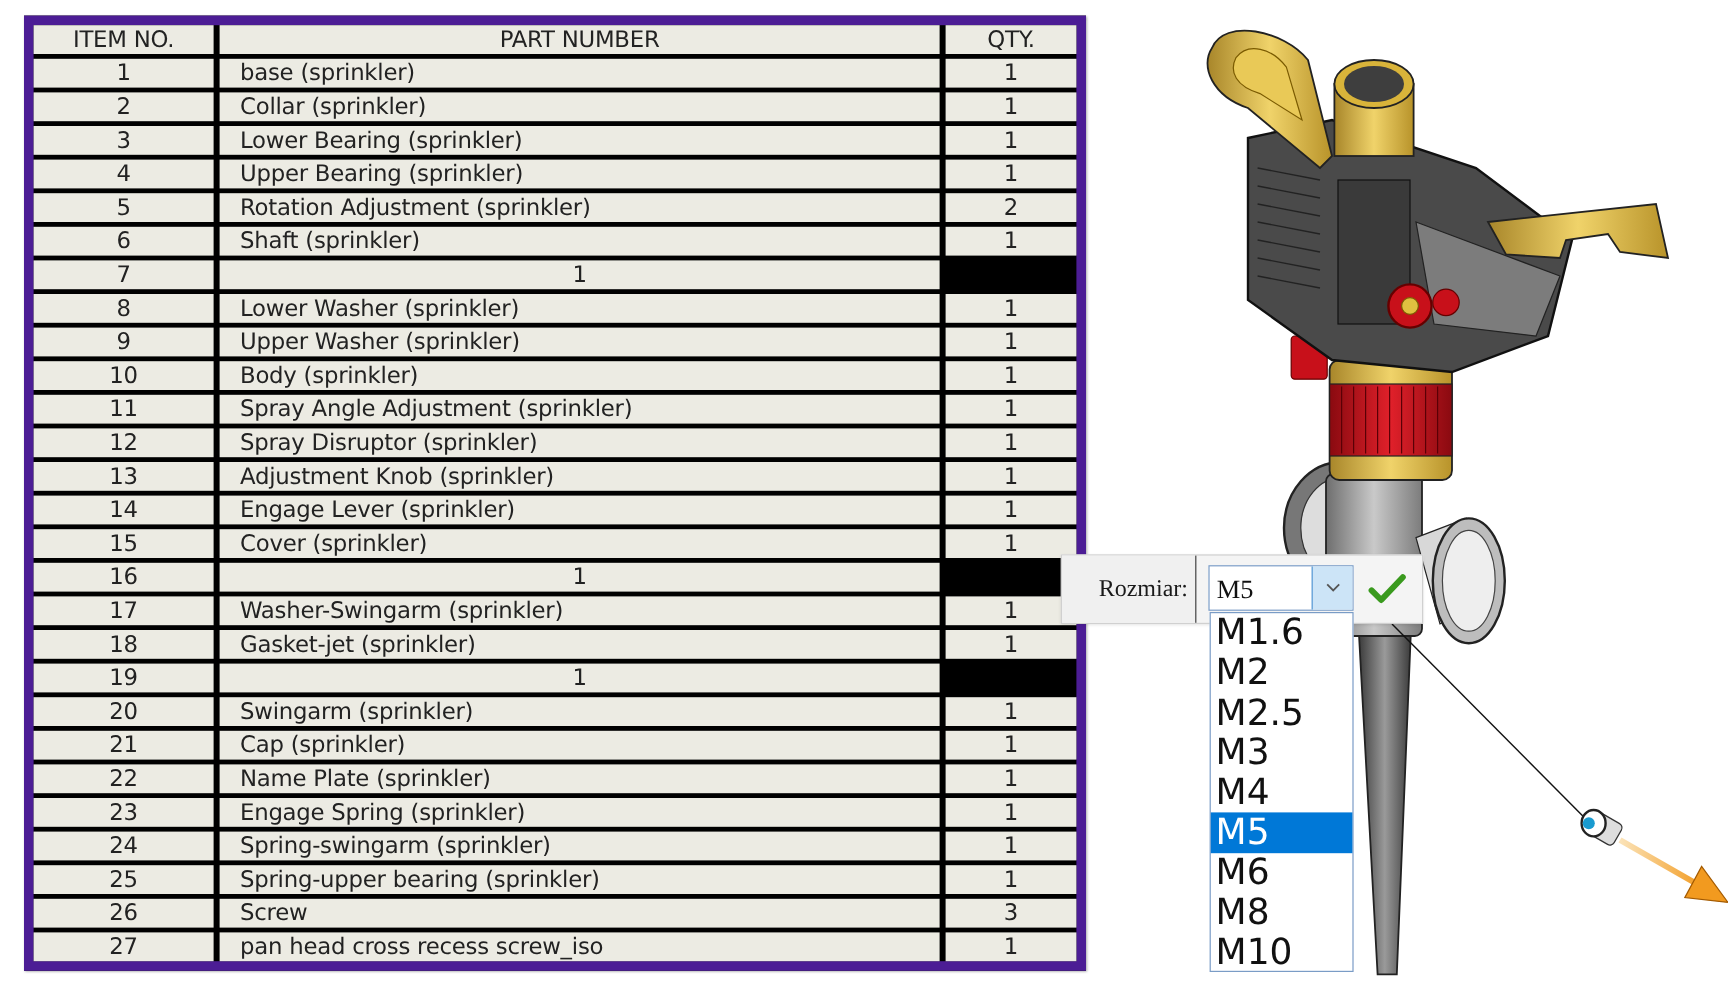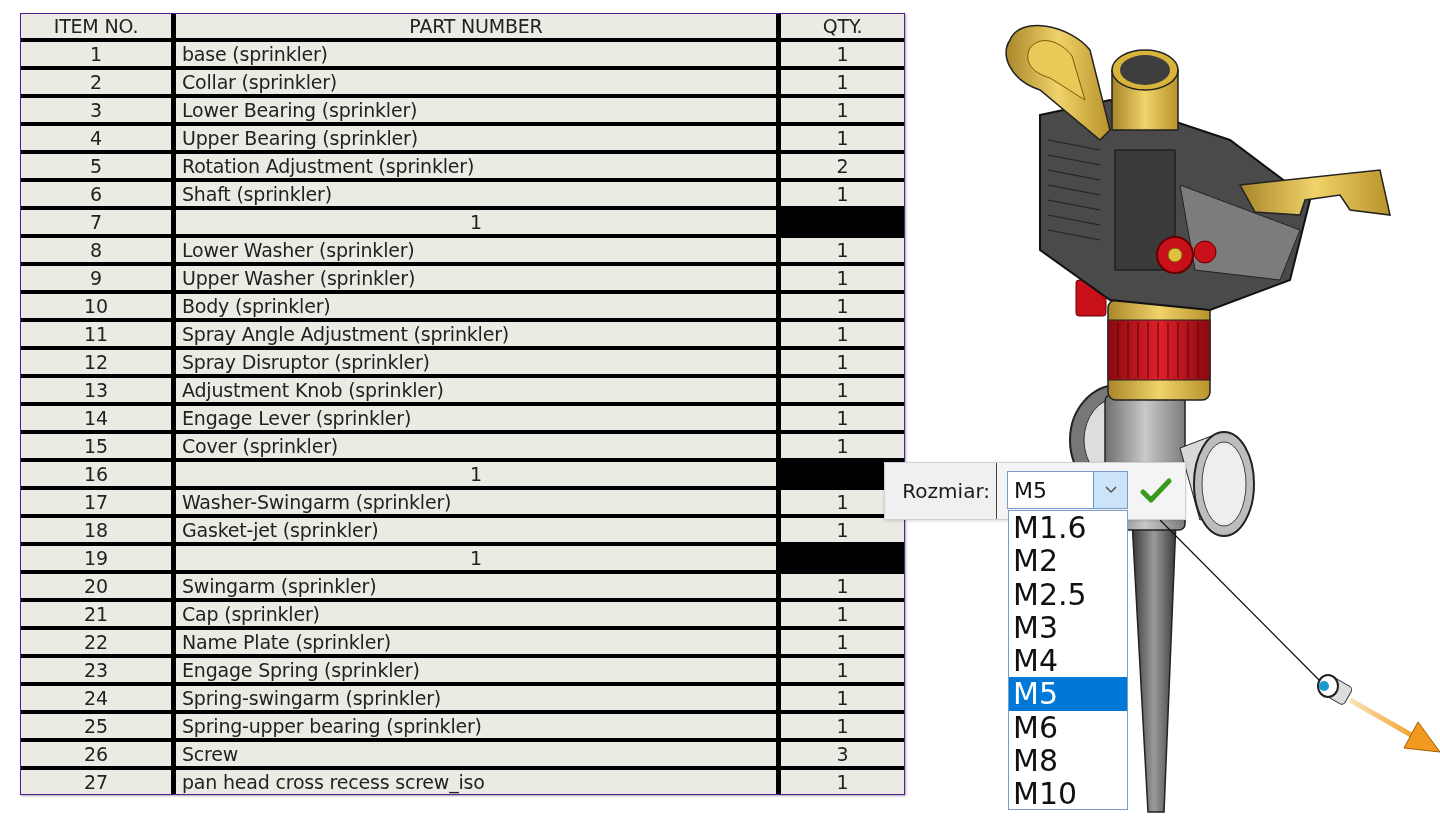--- a/index.html
+++ b/index.html
@@ -5,56 +5,57 @@
   html, body { margin: 0; padding: 0; }
   body {
     width: 1440px; height: 837px; background: #ffffff;
     position: relative; overflow: hidden;
     font-family: "DejaVu Sans", sans-serif;
   }
   
   .bom {
     position: absolute; left: 20px; top: 13px;
     width: 885px;
-    border: 1px solid #4c1d95;
+    border: 8px solid #4c1d95;
     background: #000;
     box-sizing: border-box;
     box-shadow: 1px 1px 2px rgba(0,0,0,.35);
   }
   .bom-row {
     display: grid;
     grid-template-columns: 150px 600px 1fr;
     column-gap: 5px;
     height: 24px;
     margin-bottom: 4px;
   }
   .bom-row:last-child { margin-bottom: 0; }
   .bom-cell {
     background: #ecebe3;
     font-size: 19px; line-height: 24px;
     color: #222;
     white-space: nowrap; overflow: hidden;
     letter-spacing: -0.2px;
   }
   .c { text-align: center; }
-  .l { text-align: left; padding-left: 6px; }
+  .l { text-align: left; padding-left: 17px; }
   .bom-head .bom-cell { font-size: 19px; }
 
   
   .model {
     position: absolute; left: 990px; top: 10px; width: 450px; height: 820px;
   }
 
   
   .size-popup {
     position: absolute; left: 884px; top: 462px;
     width: 300px; height: 56px;
     background: #f4f4f4;
     border: 1px solid #d0d0d0;
     box-shadow: 0 1px 3px rgba(0,0,0,.15);
+    font-family: Liberation Serif, serif;
   }
   .size-label {
     position: absolute; left: 0; top: 0; width: 112px; height: 56px;
     background: #f0f0f0;
     border-right: 1px solid #444;
     font-size: 20px; line-height: 56px; text-align: right; padding-right: 6px;
     box-sizing: border-box; color: #1a1a1a;
   }
   .size-combo {
     position: absolute; left: 122px; top: 8px; width: 121px; height: 38px;

